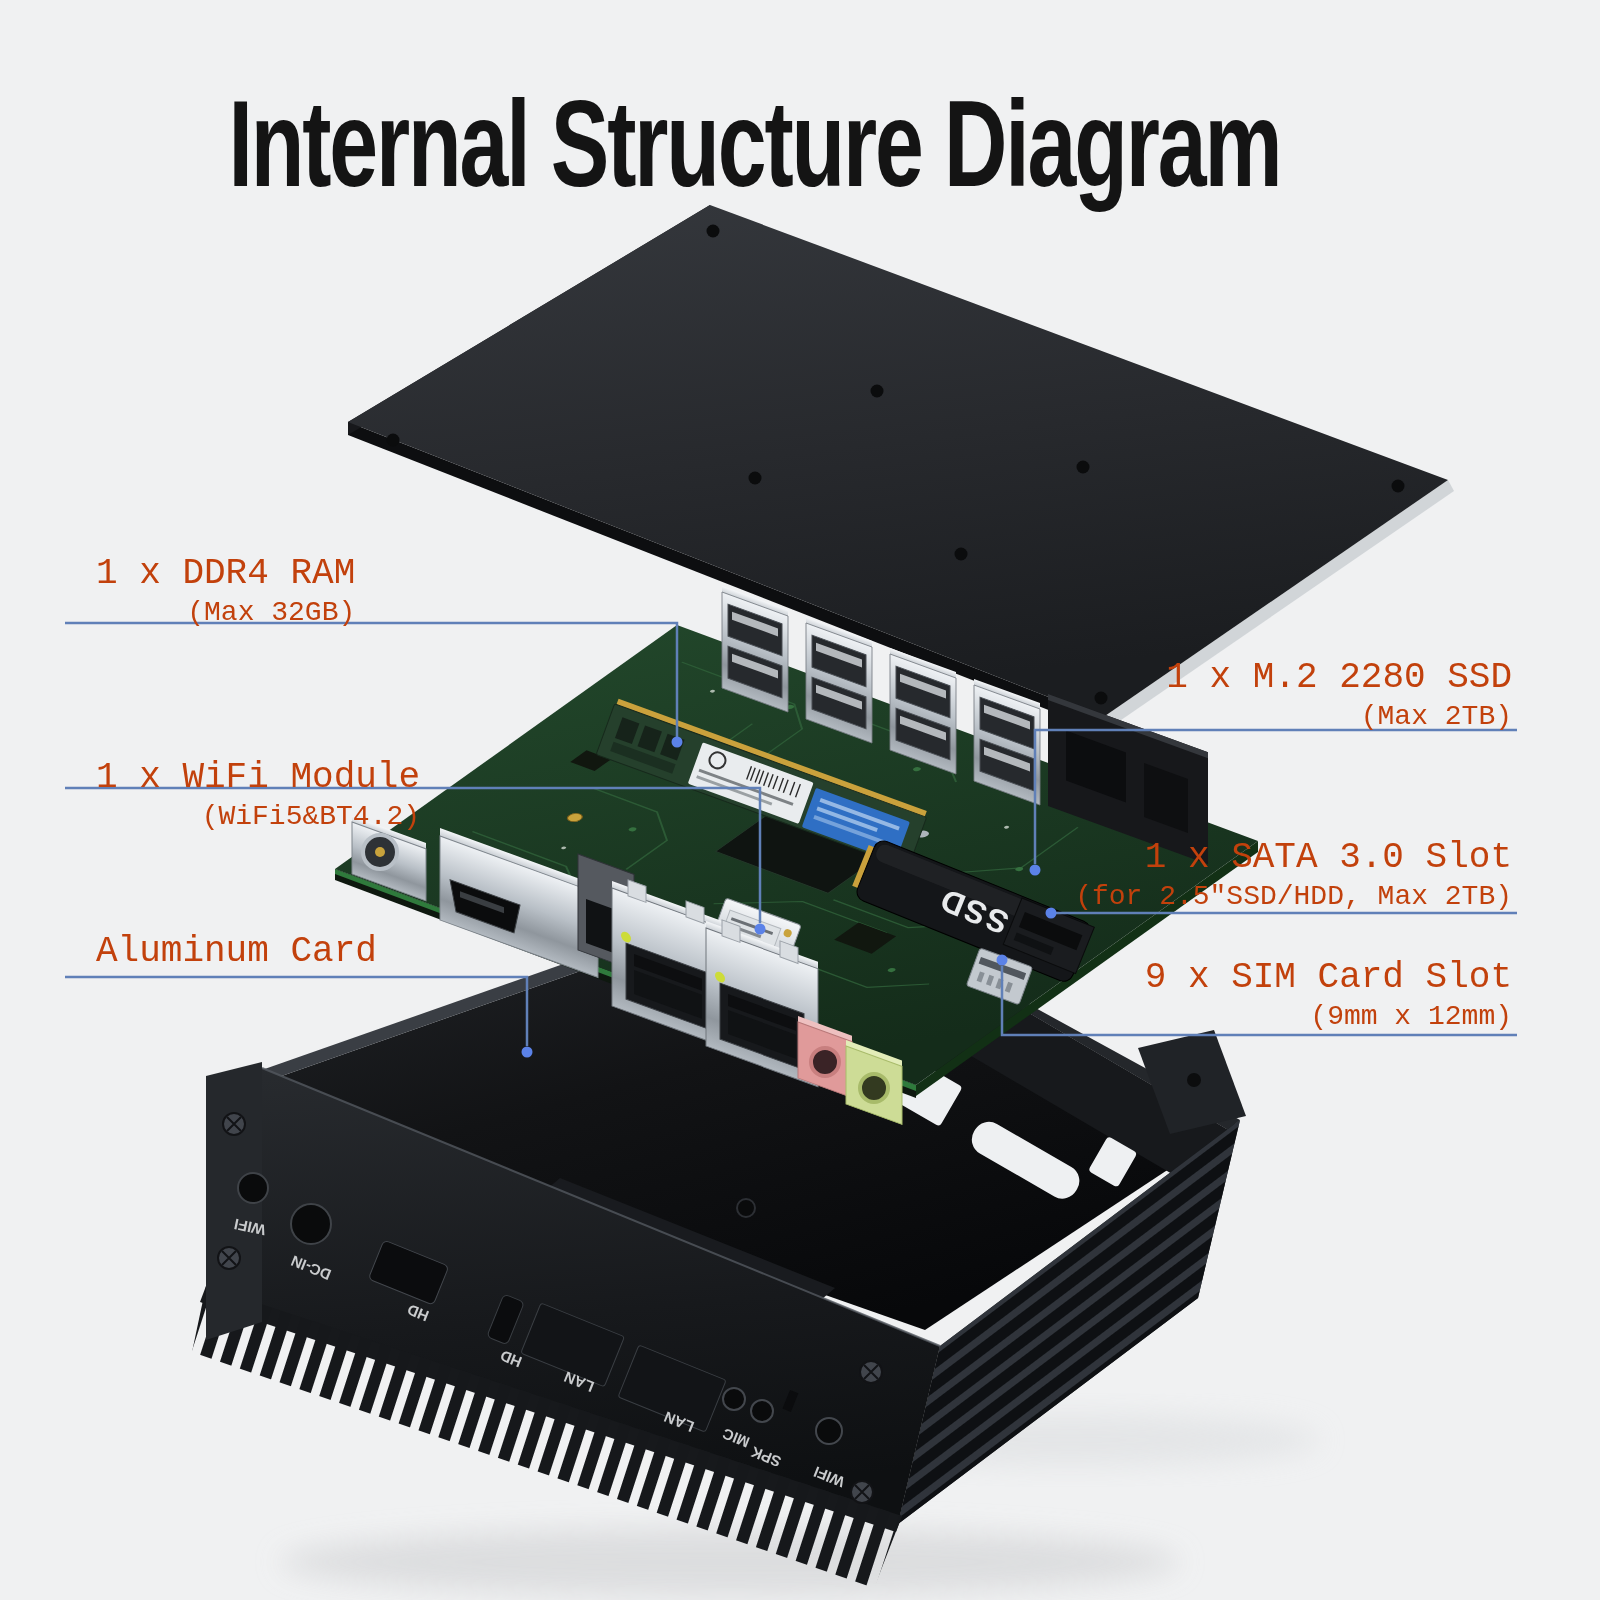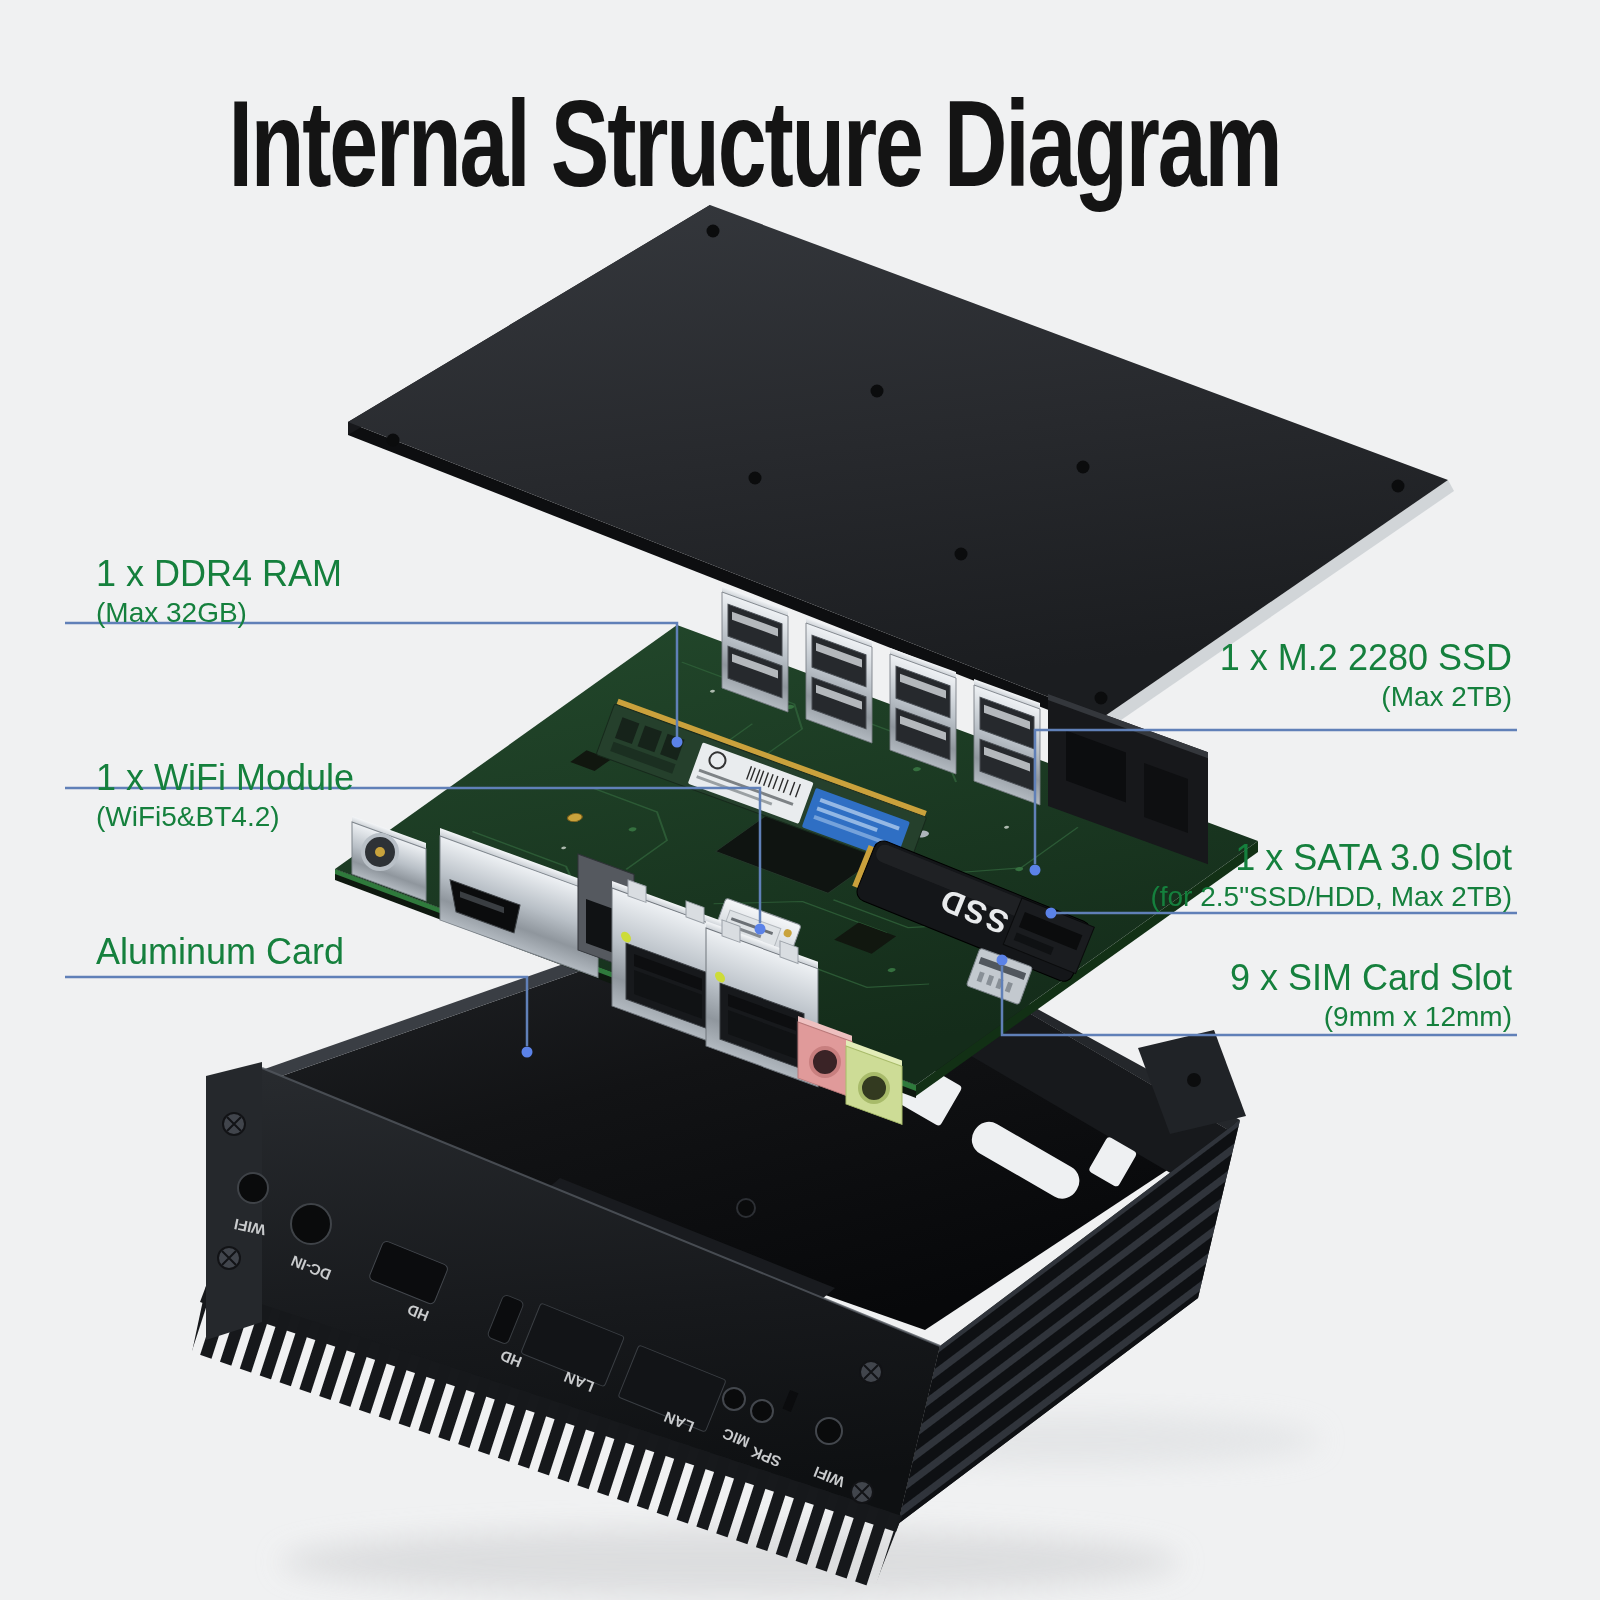--- a/index.html
+++ b/index.html
@@ -2,23 +2,23 @@
 <html><head>
 <meta charset="utf-8">
 <style>
   html,body{margin:0;padding:0;background:#f0f1f2;}
   .stage{position:relative;width:1600px;height:1600px;background:#f0f1f2;overflow:hidden;
          font-family:"Liberation Sans", sans-serif;}
   .stage svg{position:absolute;left:0;top:0;}
   .title-wrap{position:absolute;left:0;top:74px;width:1508px;text-align:center;white-space:nowrap;}
   .title-wrap span{display:inline-block;font-size:122px;font-weight:700;letter-spacing:-3px;
          color:#141414;transform:scaleX(0.72);transform-origin:50% 50%;}
-  .callout{position:absolute;color:#15803d;line-height:1.0;}
+  .callout{position:absolute;color:#c2410c;line-height:1.0;font-family:Liberation Mono, monospace;}
   .callout .t{font-size:36px;font-weight:400;}
-  .callout .s{font-size:28px;font-weight:400;margin-top:7px;}
+  .callout .s{font-size:28px;font-weight:400;margin-top:7px;text-align:right;}
   .c-left{left:96px;text-align:left;}
   .c-right{right:88px;text-align:right;}
   .svg-text{font-family:"Liberation Sans", sans-serif;}
 </style>
 </head>
 <body>
 
 <div class="stage">
 
 <svg width="1600" height="1600" viewBox="0 0 1600 1600">
@@ -404,21 +404,21 @@
 
   <div class="callout c-left" style="top:718px;margin-top:42px;">
     <div class="t">1 x WiFi Module</div>
     <div class="s">(WiFi5&amp;BT4.2)</div>
   </div>
 
   <div class="callout c-left" style="top:934px;">
     <div class="t">Aluminum Card</div>
   </div>
 
-  <div class="callout c-right" style="top:640px;">
+  <div class="callout c-right" style="top:660px;">
     <div class="t">1 x M.2 2280 SSD</div>
     <div class="s">(Max 2TB)</div>
   </div>
 
   <div class="callout c-right" style="top:840px;margin-left:30px;">
     <div class="t">1 x SATA 3.0 Slot</div>
     <div class="s">(for 2.5"SSD/HDD, Max 2TB)</div>
   </div>
 
   <div class="callout c-right" style="top:960px;">

